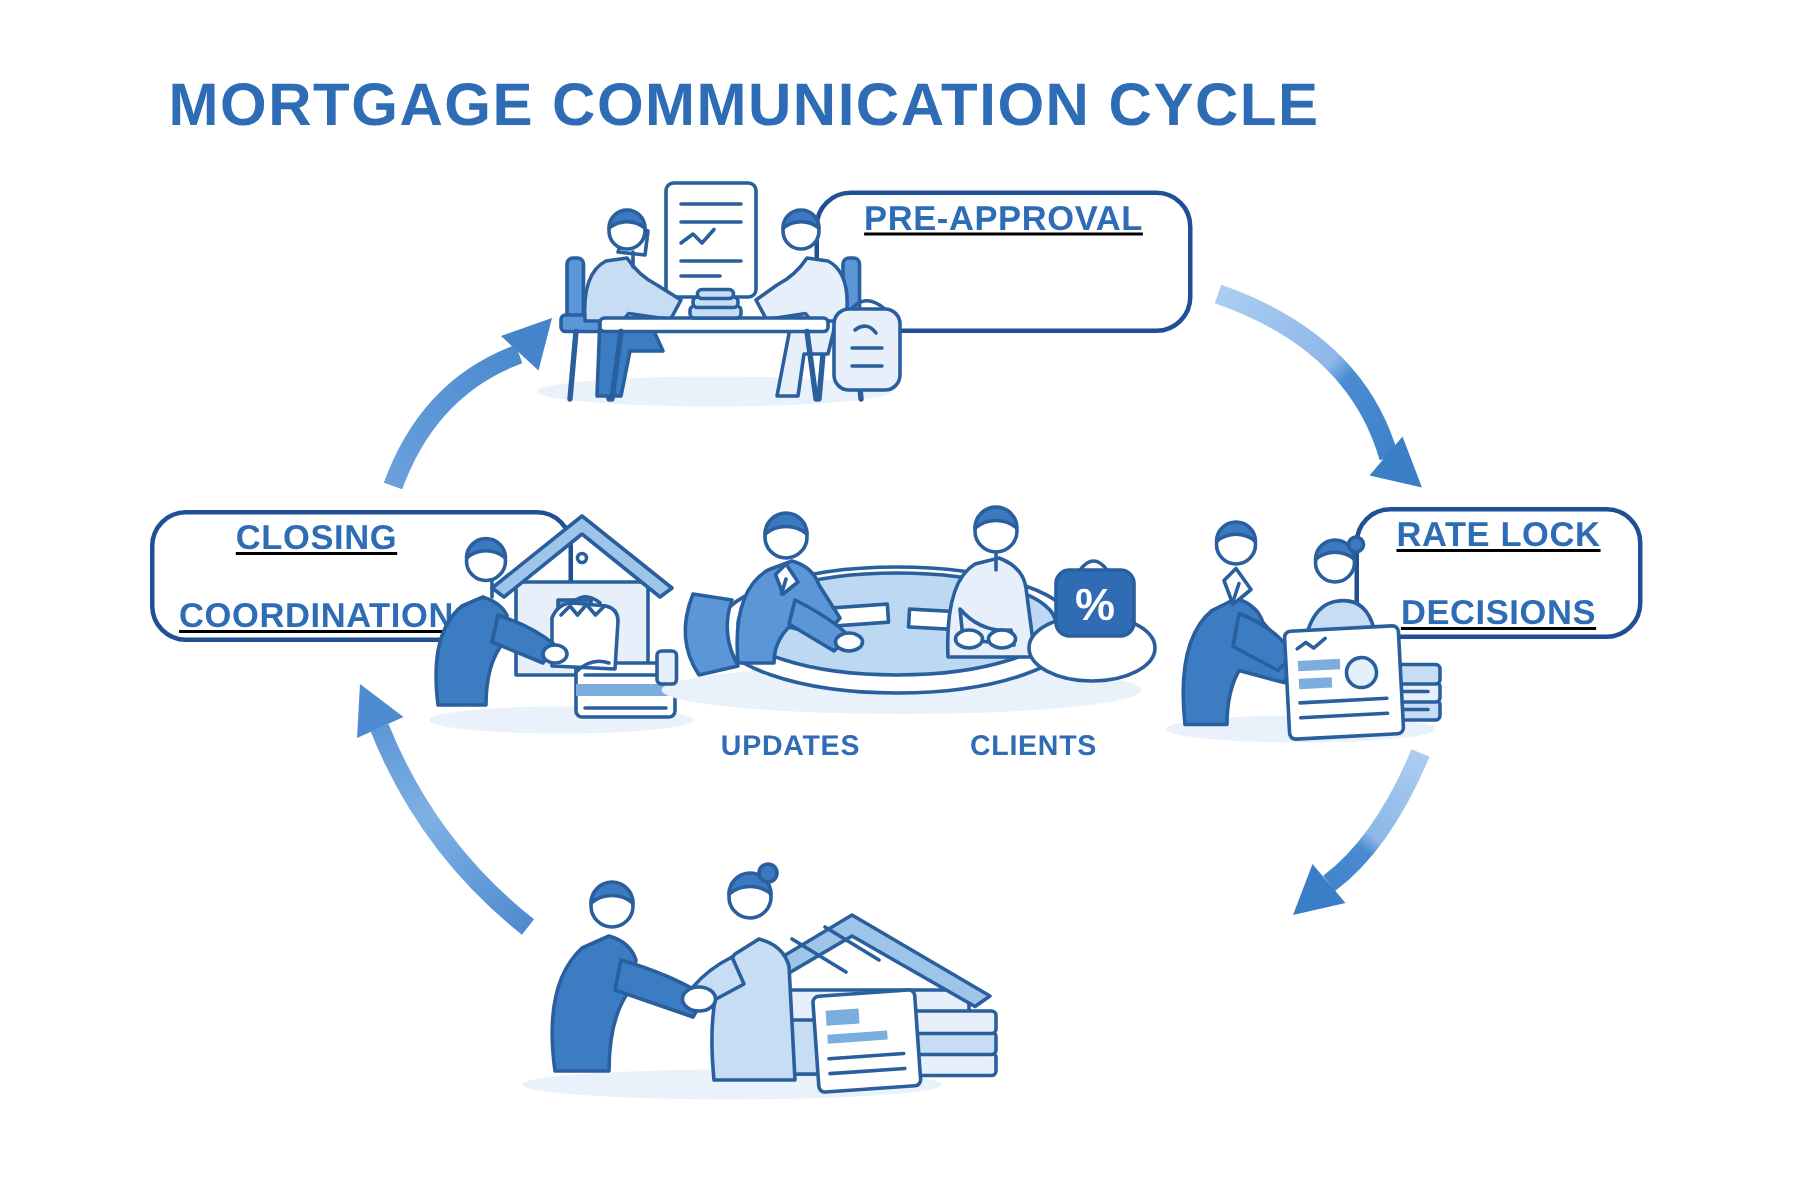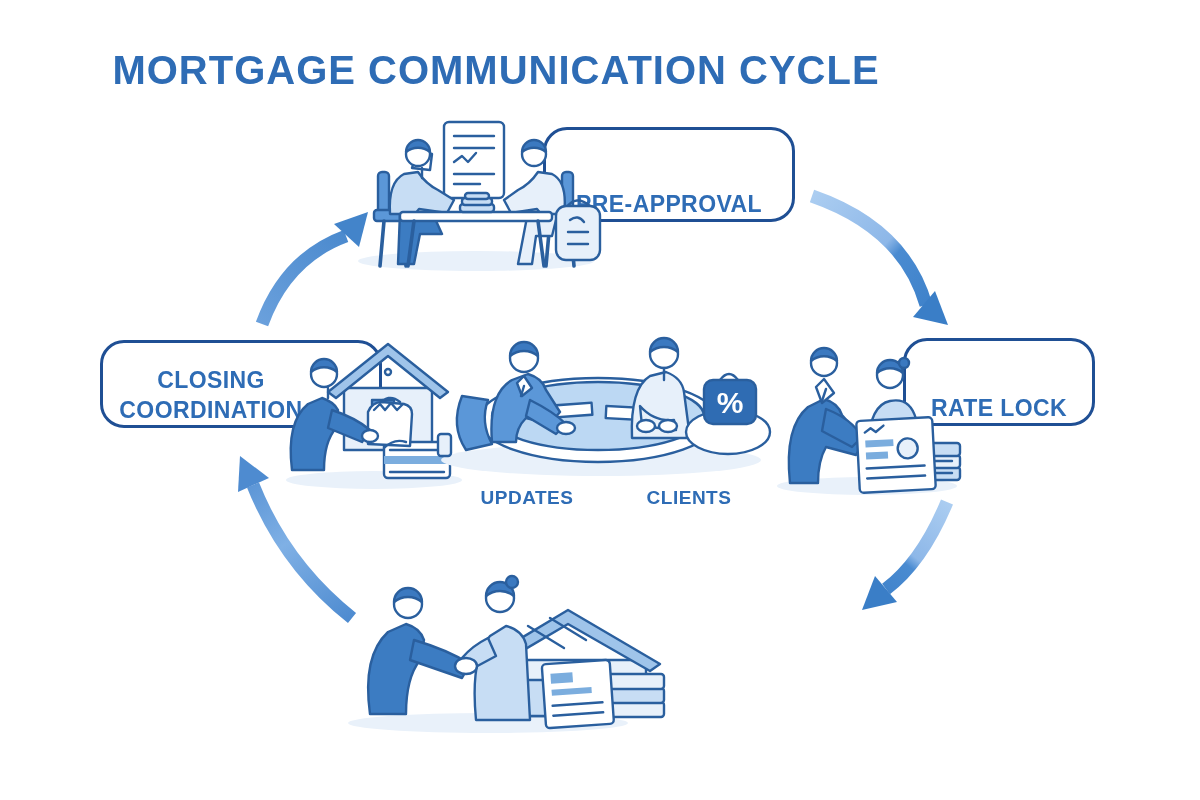--- a/index.html
+++ b/index.html
@@ -14,22 +14,22 @@
   }
   html,body{margin:0;padding:0;background:#fff;}
   body{font-family:"Liberation Sans", sans-serif;}
   .canvas{position:relative;width:1200px;height:800px;background:#ffffff;overflow:hidden;}
   .title{
     position:absolute;left:0;top:48px;width:992px;text-align:center;
     font-size:40px;font-weight:bold;letter-spacing:1px;color:var(--blue-text);
   }
   .stage-box{
     position:absolute;border:3.5px solid var(--box-border);border-radius:24px;
-    background:#ffffff;display:flex;flex-direction:column;align-items:center;justify-content:flex-end;
-    z-index:2;box-sizing:border-box;
+    background:#ffffff;display:flex;flex-direction:column;align-items:center;justify-content:space-between;
+    z-index:2;box-sizing:border-box;text-decoration:underline;
   }
   .stage-box span{
     font-size:23px;font-weight:bold;color:var(--blue-text);line-height:30px;letter-spacing:.4px;
     white-space:nowrap;
   }
   .box-preapproval{left:543px;top:127px;width:252px;height:95px;}
   .box-ratelock{left:903px;top:338px;width:192px;height:88px;}
   .box-underwriting{left:606px;top:617px;width:252px;height:88px;}
   .box-closing{left:100px;top:340px;width:282px;height:88px;padding-right:60px;}
   .scene{position:absolute;z-index:3;}
@@ -98,20 +98,21 @@
       <path d="M262,324 Q286,258 346,236" fill="none" stroke="url(#g4)" stroke-width="13"></path>
       <polygon points="368,212 359,247 334,224" fill="#4384ca"></polygon>
     </g>
   </svg>
 
   <div class="stage-box box-preapproval">
     <span>PRE-APPROVAL</span>
   </div>
   <div class="stage-box box-ratelock">
     <span>RATE LOCK</span>
+    <span>DECISIONS</span>
   </div>
   <div class="stage-box box-closing">
     <span>CLOSING</span>
     <span>COORDINATION</span>
   </div>
 
   <svg class="scene" style="left:348px;top:116px;" width="262" height="158" viewBox="0 0 262 158">
     <ellipse class="sh" cx="128" cy="145" rx="118" ry="10"></ellipse>
     <g>
       <rect class="st fw" x="96" y="6" width="60" height="76" rx="5"></rect>

